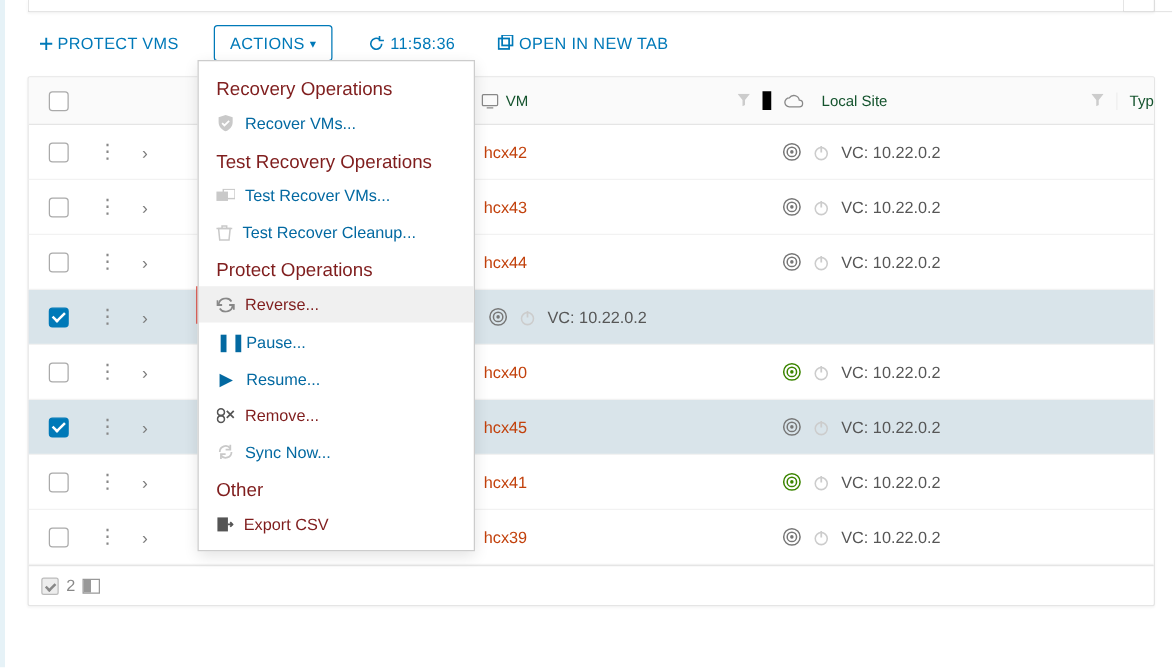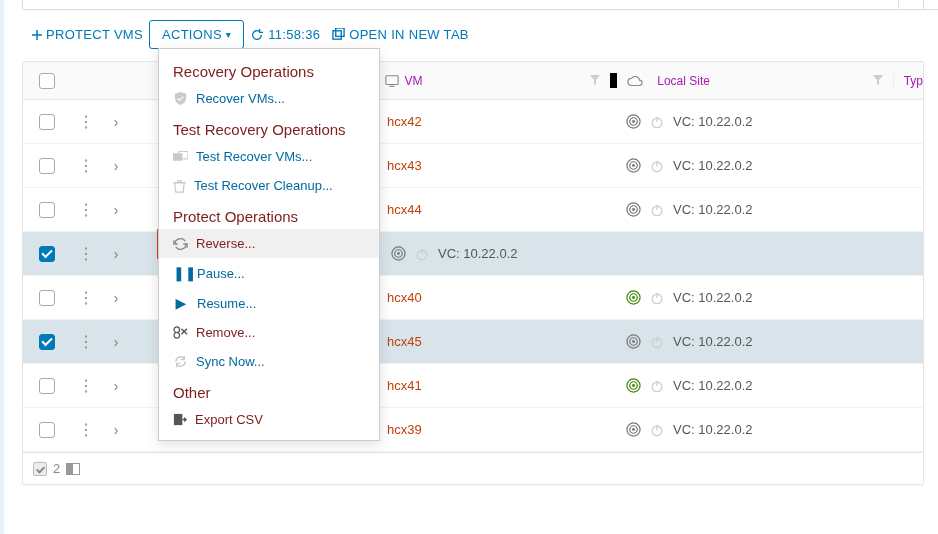--- a/index.html
+++ b/index.html
@@ -39,21 +39,21 @@
   width: 40px;
   height: 10px;
   border: 1px solid #ddd;
   border-top: none;
   border-right: none;
   border-bottom-left-radius: 2px;
 }
 .toolbar {
   display: flex;
   align-items: center;
-  gap: 0;
+  gap: 22px;
   padding: 10px 18px 12px;
 }
 .toolbar-btn {
   display: inline-flex;
   align-items: center;
   gap: 4px;
   color: #0079b8;
   font-size: 13px;
   font-weight: 500;
   letter-spacing: 0.3px;
@@ -110,21 +110,21 @@
 }
 .col-type {
   flex: 1;
   padding-left: 10px;
   border-left: 1px solid #eee;
   display:flex;
   align-items:center;
   color:#666;
   text-align:center;
 }
-.head-label { color:#a21caf; font-size:12px; }
+.head-label { color:#14532d; font-size:12px; }
 .filter-ic { margin-left:auto; margin-right:10px; color:#bbb; }
 .row {
   display: flex;
   align-items: center;
   height: 44px;
   border-bottom: 1px solid #f2f2f2;
 }
 .row.selected { background: #d9e4ea; }
 .row .col-vm { border-left:none; color:#c2410c; }
 .row .col-local { border-left:none; color:#565656; gap:10px;}

